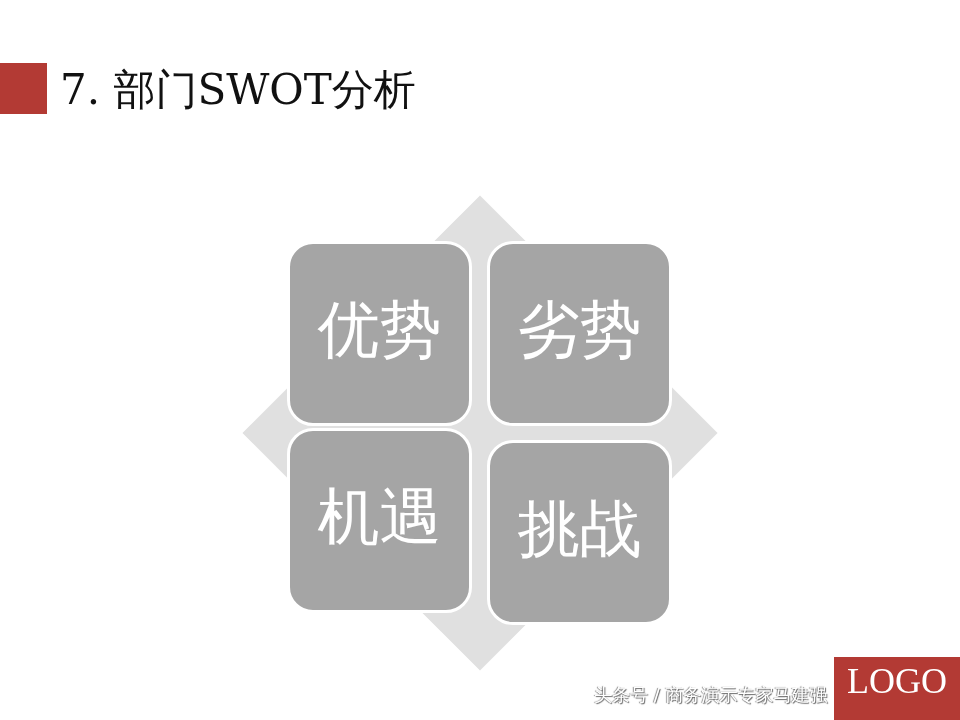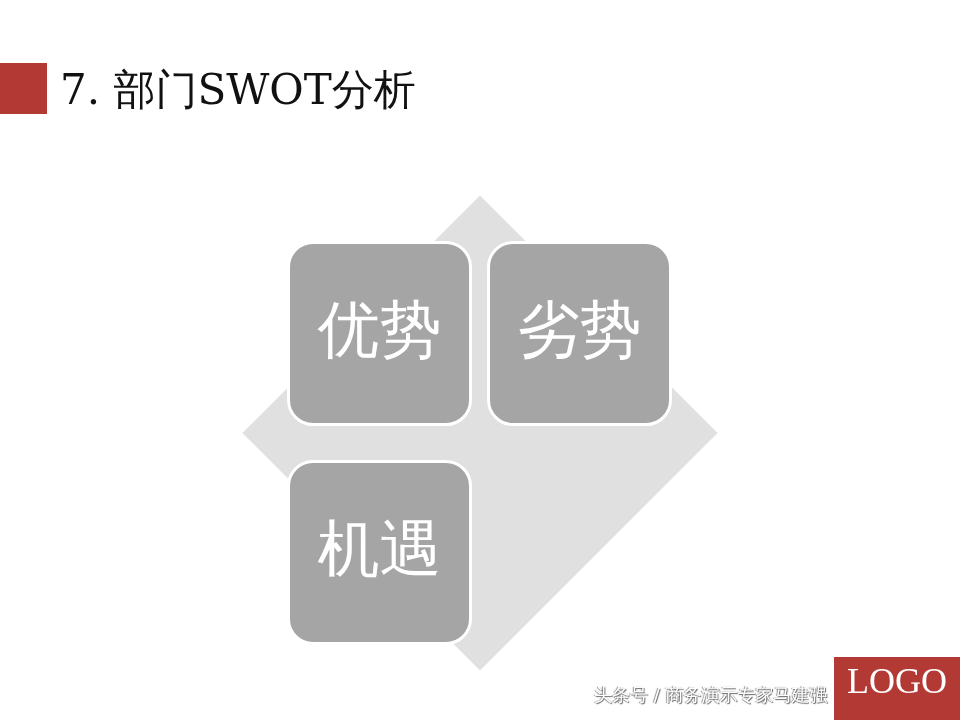--- a/index.html
+++ b/index.html
@@ -29,21 +29,21 @@
       background: #a5a5a5; border: 3px solid #ffffff; border-radius: 26px;
       box-sizing: border-box;
       display: flex; align-items: center; justify-content: center;
     }
     .quad span {
       color: #ffffff; font-size: 62px; font-weight: 300; line-height: 1;
       letter-spacing: 0px; margin-top: -8px;
     }
     .q-s { left: 287px; top: 201px; }
     .q-w { left: 487px; top: 201px; font-family: Liberation Serif, serif; }
-    .q-o { left: 287px; top: 420px; }
+    .q-o { left: 287px; top: 388px; }
     .q-t { left: 487px; top: 400px; }
     .logo {
       position: absolute; left: 834px; top: 657px; width: 126px; height: 70px;
       background: #b33a34; color: #ffffff;
       font-size: 36px; line-height: 48px; text-align: center;
       font-family: Liberation Serif, serif;
     }
     .watermark {
       position: absolute; left: 594px; top: 680px;
       font-size: 18px; line-height: 30px; color: #ffffff;
@@ -61,16 +61,19 @@
   <div class="diamond"></div>
   <div class="quad q-s">
     <span>优势</span>
   </div>
   <div class="quad q-w">
     <span>劣势</span>
   </div>
   <div class="quad q-o">
     <span>机遇</span>
   </div>
+  <div class="quad q-t">
+    <span>挑战</span>
+  </div>
 </div>
 
 <div class="logo">LOGO</div>
 <div class="watermark">头条号 / 商务演示专家马建强</div>
 
 </body></html>

